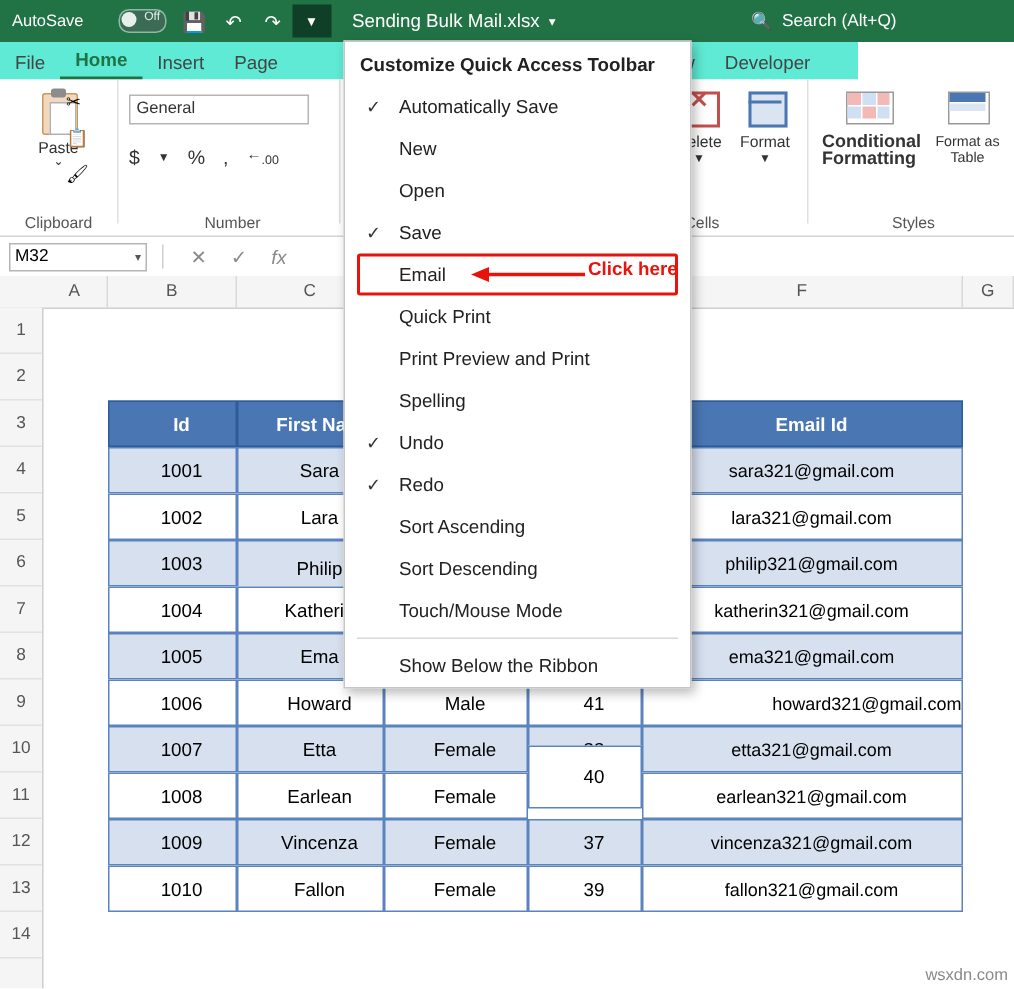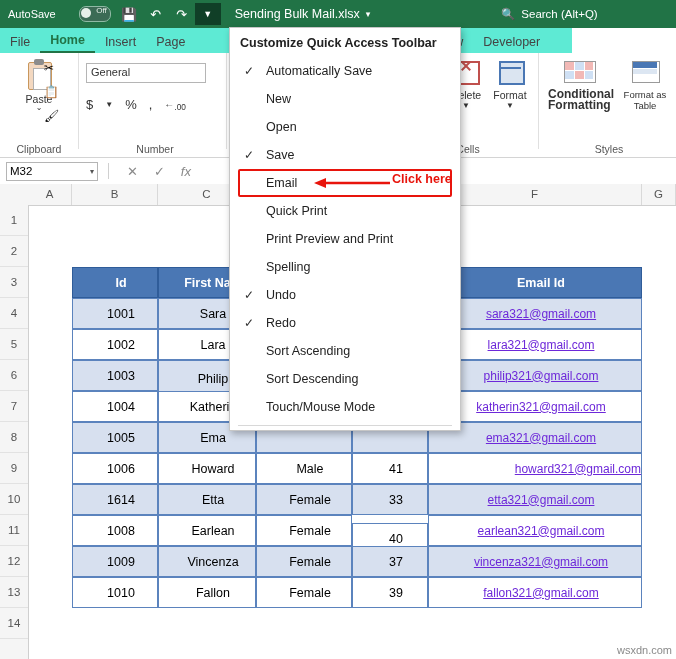--- a/index.html
+++ b/index.html
@@ -46,21 +46,21 @@
   .colhdr{position:absolute;left:0;top:0;height:21px;width:676px;background:#f5f5f5;border-bottom:1px solid #cfcfcf;}
   .colcell{position:absolute;top:0;height:21px;line-height:21px;text-align:center;font-size:11.5px;color:#555;border-right:1px solid #d9d9d9;box-sizing:border-box;}
   .corner{position:absolute;left:0;top:0;width:28px;height:21px;background:#f5f5f5;border-right:1px solid #d9d9d9;}
   .corner:after{content:"";position:absolute;right:3px;bottom:2px;border-left:8px solid transparent;border-bottom:8px solid #b0b0b0;}
   .rowhdr{position:absolute;left:0;width:28px;background:#f5f5f5;border-right:1px solid #cfcfcf;}
   .rowcell{position:absolute;left:0;width:28px;text-align:center;font-size:11.5px;color:#555;border-bottom:1px solid #e2e2e2;box-sizing:border-box;}
   .cell{position:absolute;box-sizing:border-box;font-size:12.5px;display:flex;align-items:center;justify-content:center;overflow:hidden;white-space:nowrap;padding-left:12px;}
   .hdrrow{background:#4a77b4;color:#fff;font-weight:bold;border:1px solid #2f5c99;}
   .datacell{border:1px solid #5b83bd;background:#fff;}
   .datacell.alt{background:#d7e0ef;}
-  .mail{color:#6d28d9;text-decoration:underline;font-size:12px;}
+  .mail{color:#000000;font-size:12px;}
 
   
   .menu{position:absolute;left:229px;top:27px;width:230px;background:#fff;border:1px solid #c6c6c6;box-shadow:2px 3px 7px rgba(0,0,0,.28);z-index:50;}
   .menu-title{font-weight:bold;font-size:12.5px;padding:8px 10px 7px 10px;color:#222;}
   .mi{height:28px;display:flex;align-items:center;font-size:12.5px;color:#222;padding-left:36px;position:relative;box-sizing:border-box;}
   .mi .chk{position:absolute;left:14px;top:7px;font-size:12px;color:#333;}
   .mi.boxed{outline:2px solid #e8140c;outline-offset:-2px;margin:0 8px;padding-left:28px;width:calc(100% - 16px);border-radius:2px;}
   .menu-sep{height:1px;background:#d8d8d8;margin:4px 8px;}
 
   
@@ -264,31 +264,31 @@
       <div class="cell datacell alt" style="left:428px;top:238px;width:214px;height:31px;">
         <span class="mail">ema321@gmail.com</span>
       </div>
       <div class="cell datacell" style="left:72px;top:269px;width:86px;height:31px;">1006</div>
       <div class="cell datacell" style="left:158px;top:269px;width:98px;height:31px;">Howard</div>
       <div class="cell datacell" style="left:256px;top:269px;width:96px;height:31px;">Male</div>
       <div class="cell datacell" style="left:352px;top:269px;width:76px;height:31px;">41</div>
       <div class="cell datacell" style="left:428px;top:269px;width:214px;height:31px;justify-content:flex-end;">
         <span class="mail">howard321@gmail.com</span>
       </div>
-      <div class="cell datacell alt" style="left:72px;top:300px;width:86px;height:31px;">1614</div>
+      <div class="cell datacell alt" style="left:72px;top:300px;width:86px;height:31px;">1007</div>
       <div class="cell datacell alt" style="left:158px;top:300px;width:98px;height:31px;">Etta</div>
       <div class="cell datacell alt" style="left:256px;top:300px;width:96px;height:31px;">Female</div>
       <div class="cell datacell alt" style="left:352px;top:300px;width:76px;height:31px;">33</div>
       <div class="cell datacell alt" style="left:428px;top:300px;width:214px;height:31px;">
         <span class="mail">etta321@gmail.com</span>
       </div>
       <div class="cell datacell" style="left:72px;top:331px;width:86px;height:31px;">1008</div>
       <div class="cell datacell" style="left:158px;top:331px;width:98px;height:31px;">Earlean</div>
       <div class="cell datacell" style="left:256px;top:331px;width:96px;height:31px;">Female</div>
-      <div class="cell datacell" style="left:352px;top:339px;width:76px;height:31px;">40</div>
+      <div class="cell datacell" style="left:352px;top:313px;width:76px;height:42px;">40</div>
       <div class="cell datacell" style="left:428px;top:331px;width:214px;height:31px;">
         <span class="mail">earlean321@gmail.com</span>
       </div>
       <div class="cell datacell alt" style="left:72px;top:362px;width:86px;height:31px;">1009</div>
       <div class="cell datacell alt" style="left:158px;top:362px;width:98px;height:31px;">Vincenza</div>
       <div class="cell datacell alt" style="left:256px;top:362px;width:96px;height:31px;">Female</div>
       <div class="cell datacell alt" style="left:352px;top:362px;width:76px;height:31px;">37</div>
       <div class="cell datacell alt" style="left:428px;top:362px;width:214px;height:31px;">
         <span class="mail">vincenza321@gmail.com</span>
       </div>
@@ -342,20 +342,23 @@
       <div class="mi">
         <span>Sort Ascending</span>
       </div>
       <div class="mi">
         <span>Sort Descending</span>
       </div>
       <div class="mi">
         <span>Touch/Mouse Mode</span>
       </div>
       <div class="menu-sep"></div>
+      <div class="mi">
+        <span>Show Below the Ribbon</span>
+      </div>
     </div>
 </div>
 
 <svg class="arrow" viewBox="0 0 80 10">
   <line x1="78" y1="5" x2="12" y2="5" stroke="#e8140c" stroke-width="2.4"></line>
   <polygon points="2,5 14,0 14,10" fill="#e8140c"></polygon>
 </svg>
 <div class="anno">Click here</div>
 
 <div class="corner-note">wsxdn.com</div>

